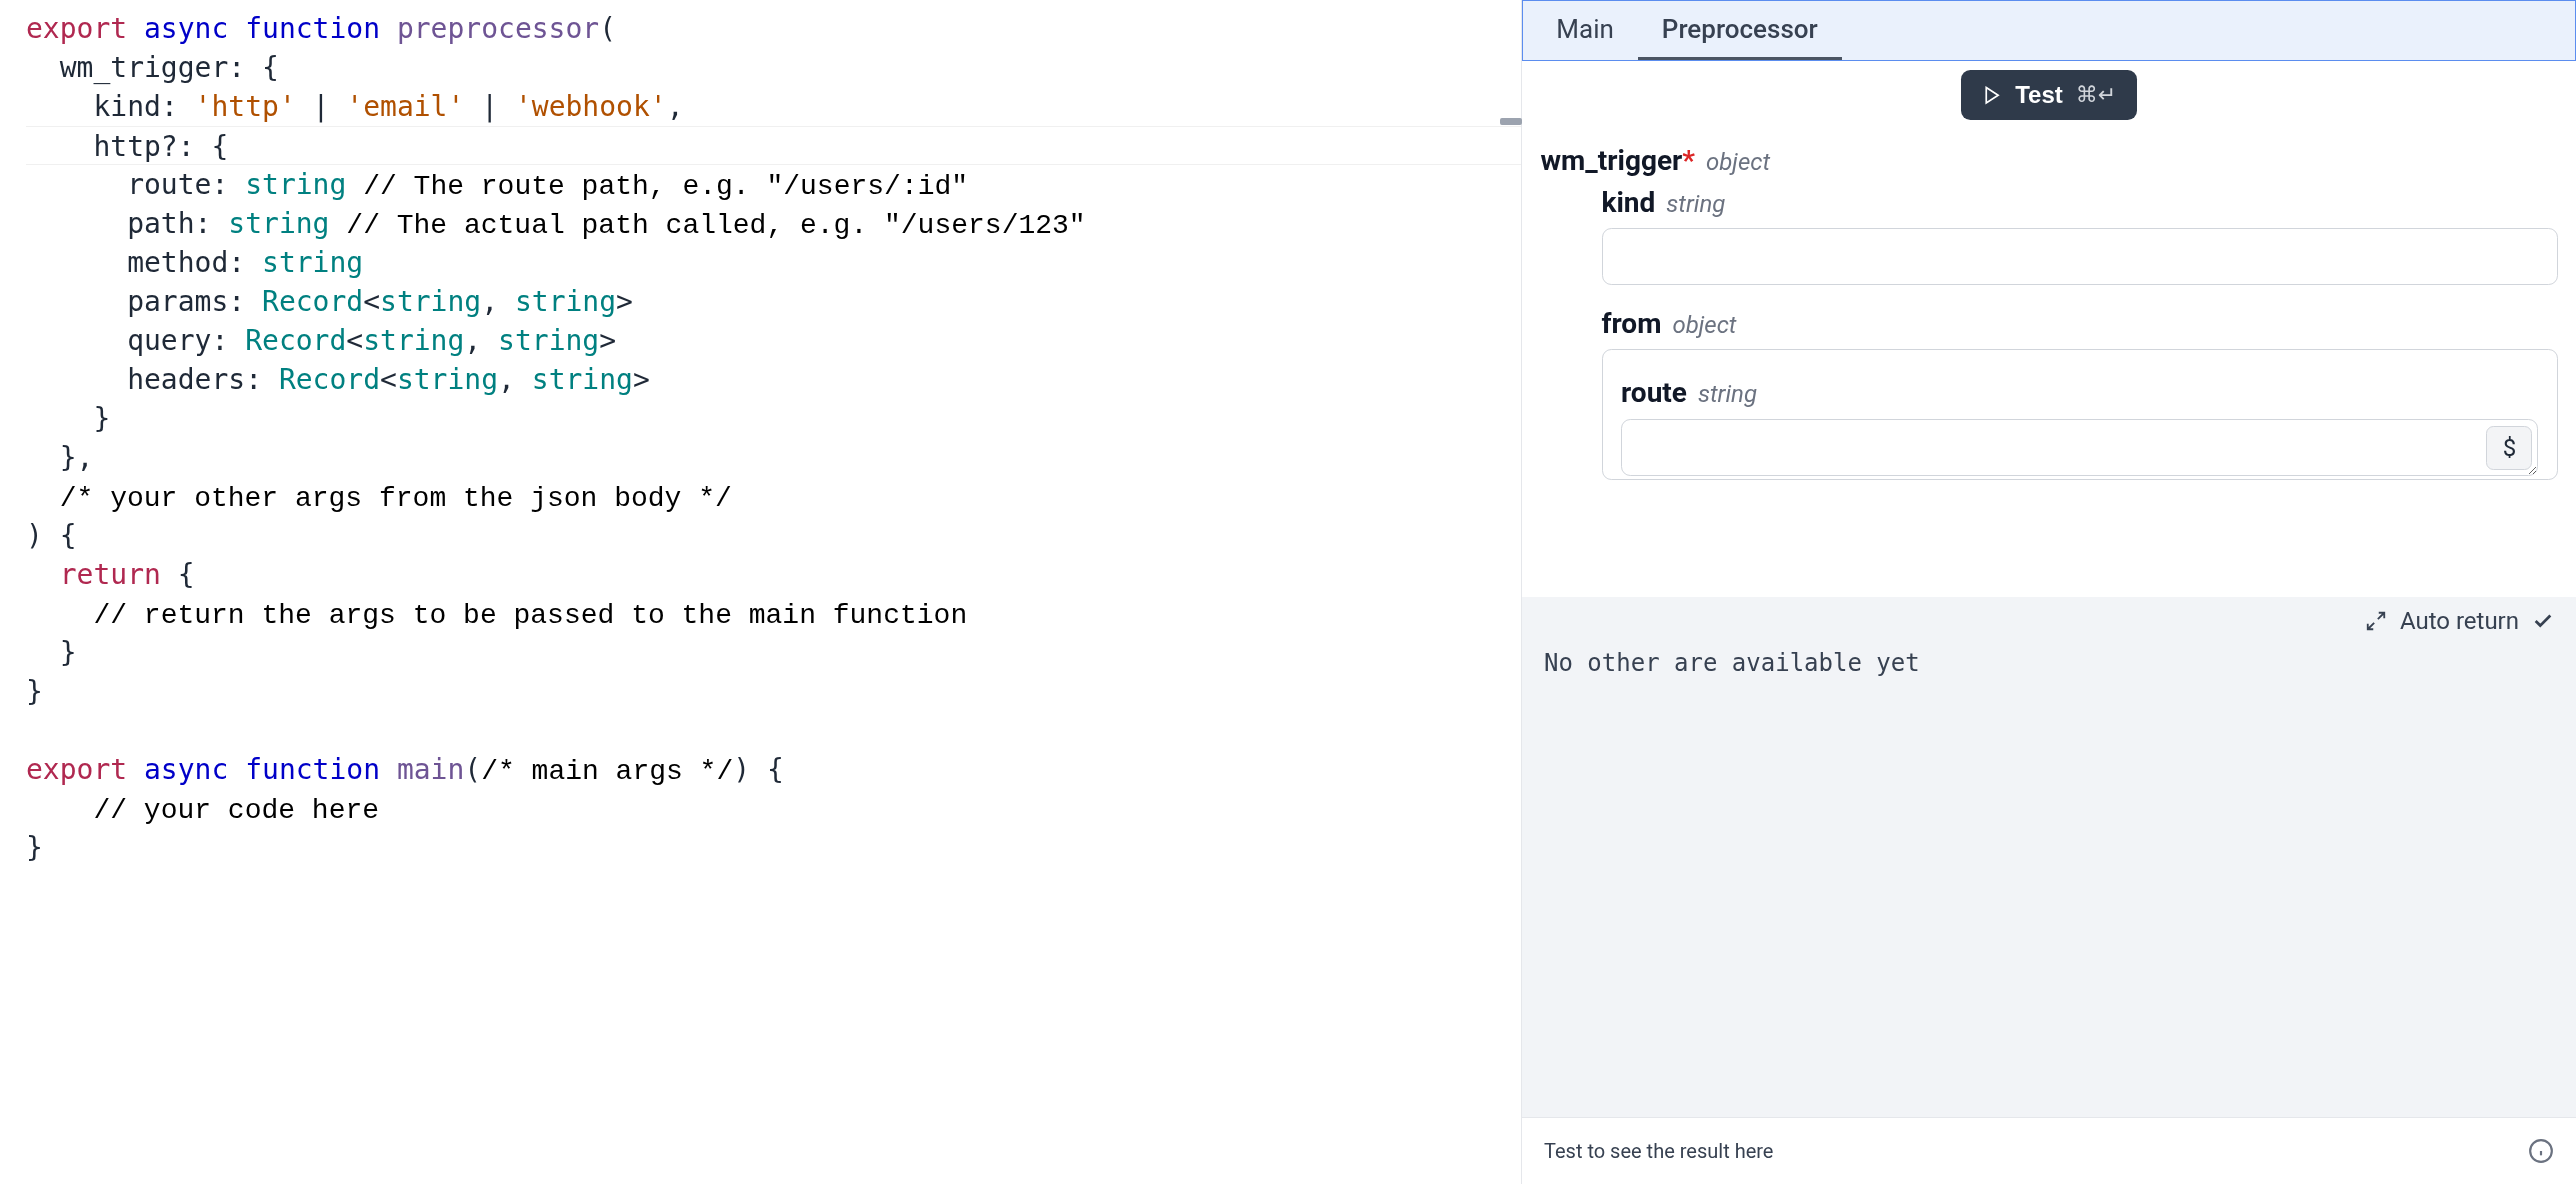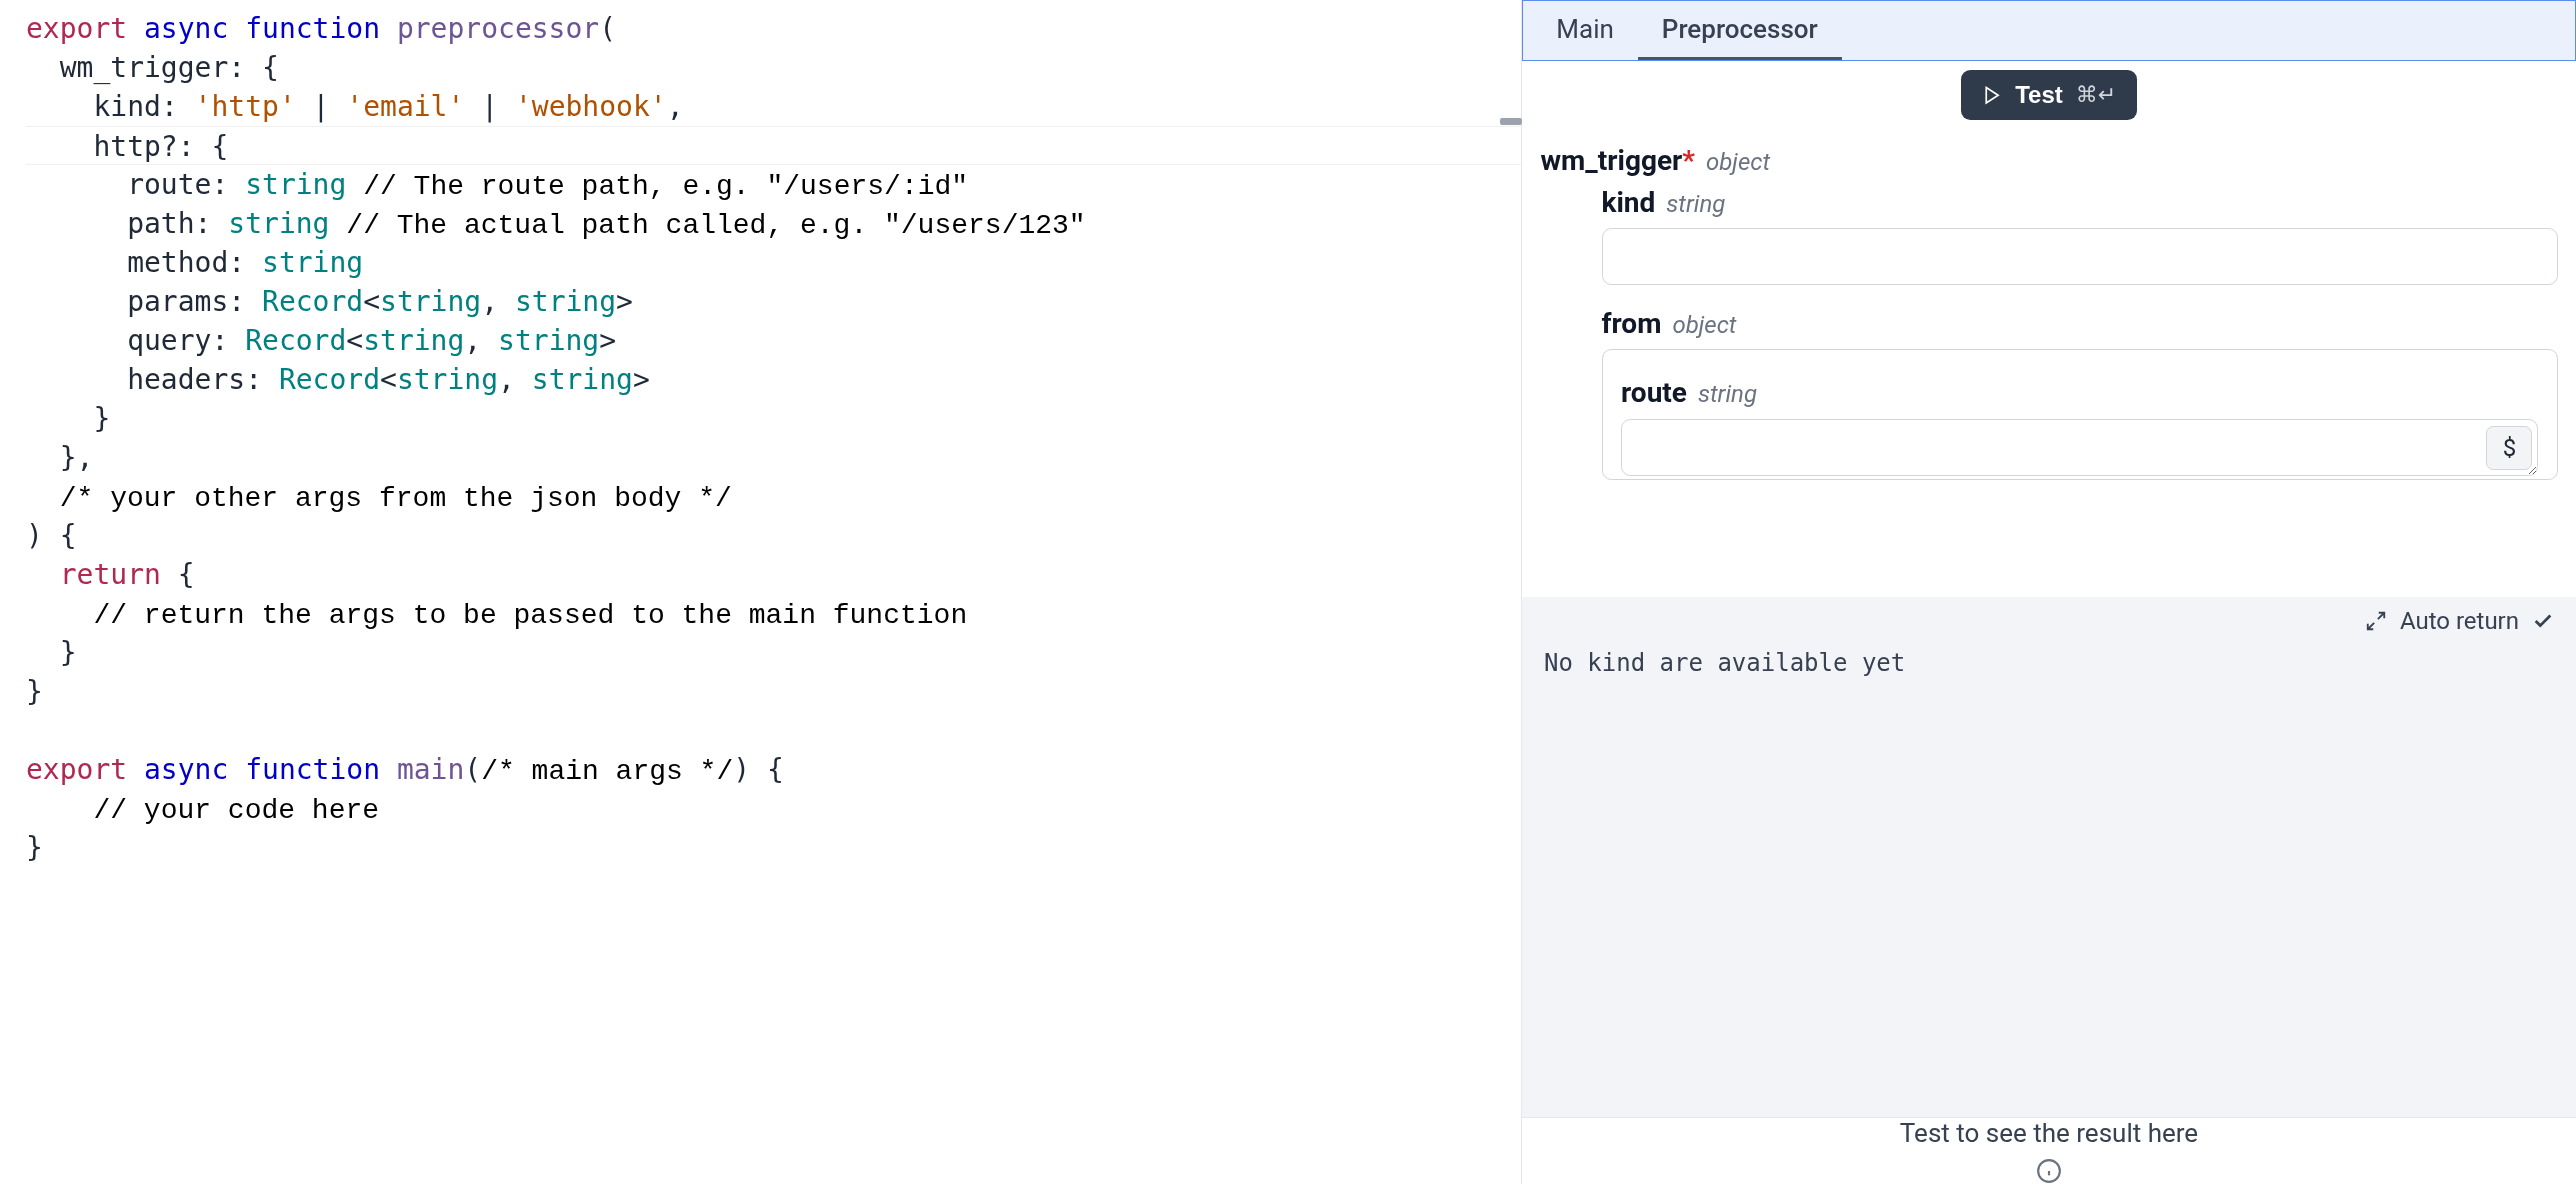--- a/index.html
+++ b/index.html
@@ -170,23 +170,22 @@
   color: #374151;
 }
 .result-footer {
   height: 67px;
   background: #fff;
   border-top: 0.9px solid #e5e7eb;
   display: flex;
   align-items: center;
   justify-content: space-between;
   padding: 0 22px;
-  font-size: 26px;
-  color: #374151;
-  flex-direction: column;
+  font-size: 20px;
+  color: #374151;
 }
 .info-icon { width: 26px; height: 26px; color: #6b7280; }
 </style>
 </head>
 <body>
 
 <div class="container">
   <div class="left-pane">
     <div class="code-editor" id="code-editor"><div class="code-line"><span class="tok-keyword2">export</span><span> </span><span class="tok-keyword">async</span><span> </span><span class="tok-keyword">function</span><span> </span><span class="tok-func">preprocessor</span><span>(</span></div><div class="code-line"><span>  </span><span>wm_trigger</span><span>: {</span></div><div class="code-line"><span>    </span><span>kind</span><span>: </span><span class="tok-string">'http'</span><span> | </span><span class="tok-string">'email'</span><span> | </span><span class="tok-string">'webhook'</span><span>,</span></div><div class="code-line hl-line"><span>    </span><span>http?</span><span>: {</span></div><div class="code-line"><span>      </span><span>route</span><span>: </span><span class="tok-type">string</span><span> </span><span class="tok-comment">// The route path, e.g. "/users/:id"</span></div><div class="code-line"><span>      </span><span>path</span><span>: </span><span class="tok-type">string</span><span> </span><span class="tok-comment">// The actual path called, e.g. "/users/123"</span></div><div class="code-line"><span>      </span><span>method</span><span>: </span><span class="tok-type">string</span></div><div class="code-line"><span>      </span><span>params</span><span>: </span><span class="tok-type">Record</span><span>&lt;</span><span class="tok-type">string</span><span>, </span><span class="tok-type">string</span><span>&gt;</span></div><div class="code-line"><span>      </span><span>query</span><span>: </span><span class="tok-type">Record</span><span>&lt;</span><span class="tok-type">string</span><span>, </span><span class="tok-type">string</span><span>&gt;</span></div><div class="code-line"><span>      </span><span>headers</span><span>: </span><span class="tok-type">Record</span><span>&lt;</span><span class="tok-type">string</span><span>, </span><span class="tok-type">string</span><span>&gt;</span></div><div class="code-line"><span>    }</span></div><div class="code-line"><span>  },</span></div><div class="code-line"><span>  </span><span class="tok-comment">/* your other args from the json body */</span></div><div class="code-line"><span>) {</span></div><div class="code-line"><span>  </span><span class="tok-keyword2">return</span><span> {</span></div><div class="code-line"><span>    </span><span class="tok-comment">// return the args to be passed to the main function</span></div><div class="code-line"><span>  }</span></div><div class="code-line"><span>}</span></div><div class="code-line"><span></span></div><div class="code-line"><span class="tok-keyword2">export</span><span> </span><span class="tok-keyword">async</span><span> </span><span class="tok-keyword">function</span><span> </span><span class="tok-func">main</span><span>(</span><span class="tok-comment">/* main args */</span><span>) {</span></div><div class="code-line"><span>    </span><span class="tok-comment">// your code here</span></div><div class="code-line"><span>}</span></div></div>
     <div class="resizer-nub"></div>
@@ -252,21 +251,21 @@
       <div class="autoscroll-row">
         <svg viewBox="0 0 24 24" fill="none" stroke="currentColor" stroke-width="2">
             <path d="M15 3h6v6M9 21H3v-6M21 3l-7 7M3 21l7-7"></path>
           </svg>
         <span>Auto return</span>
         <svg viewBox="0 0 24 24" fill="none" stroke="currentColor" stroke-width="3">
             <polyline points="20 6 9 17 4 12"></polyline>
           </svg>
       </div>
       <div class="logs-body">
-        <span>No kind are available yet</span>
+        <span>No other are available yet</span>
       </div>
     </div>
 
     <div class="result-footer">
       <span>Test to see the result here</span>
       <svg class="info-icon" viewBox="0 0 24 24" fill="none" stroke="currentColor" stroke-width="2">
           <circle cx="12" cy="12" r="10"></circle>
           <line x1="12" y1="16" x2="12" y2="12"></line>
           <line x1="12" y1="8" x2="12.01" y2="8"></line>
         </svg>

